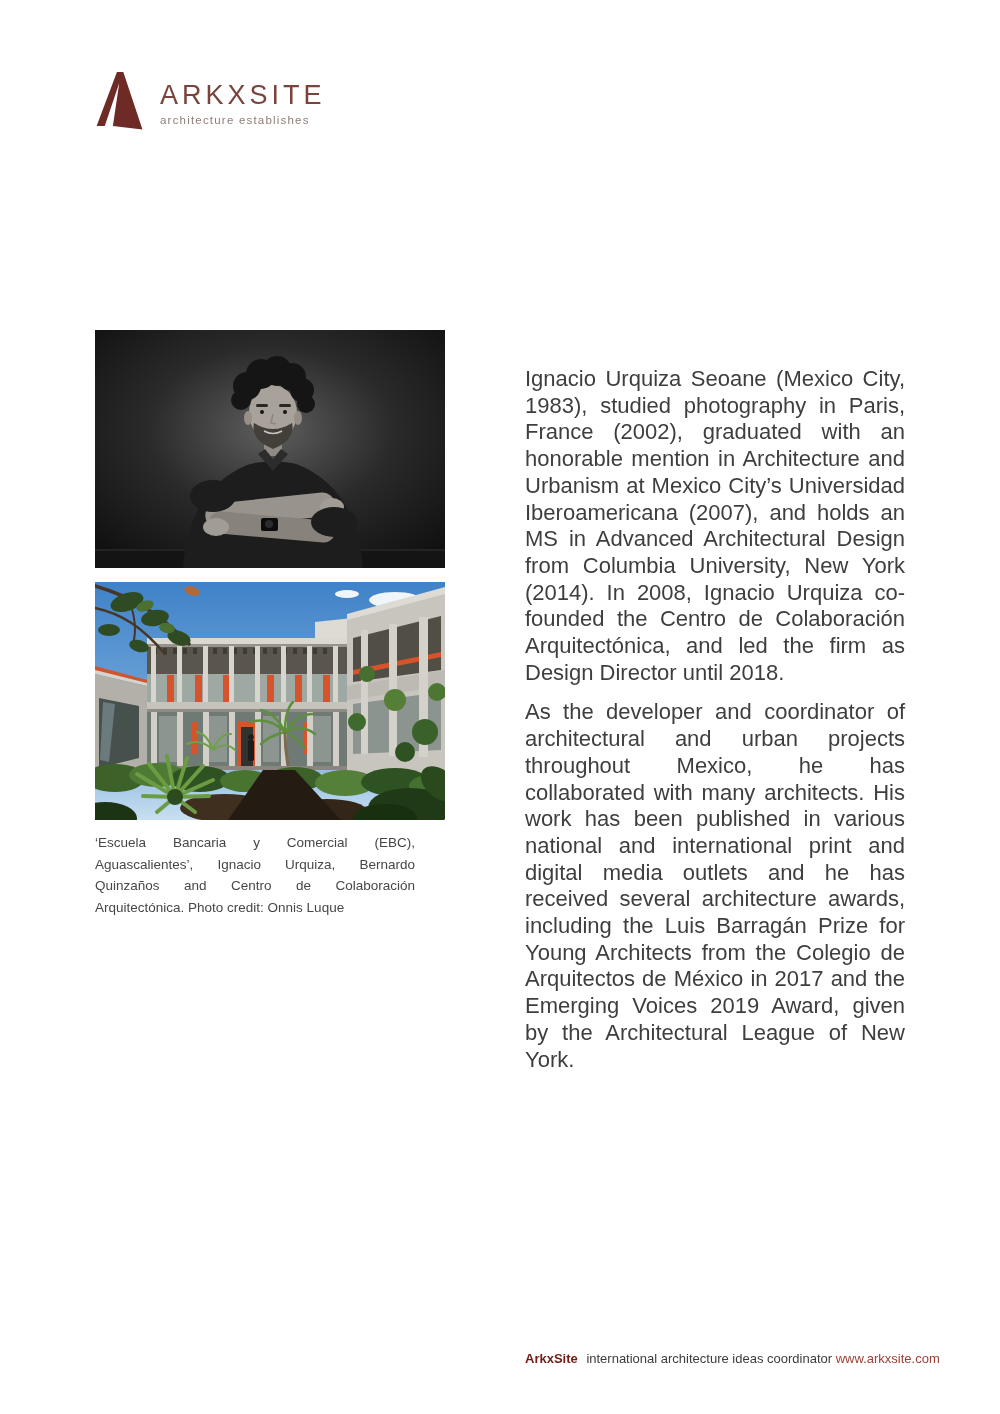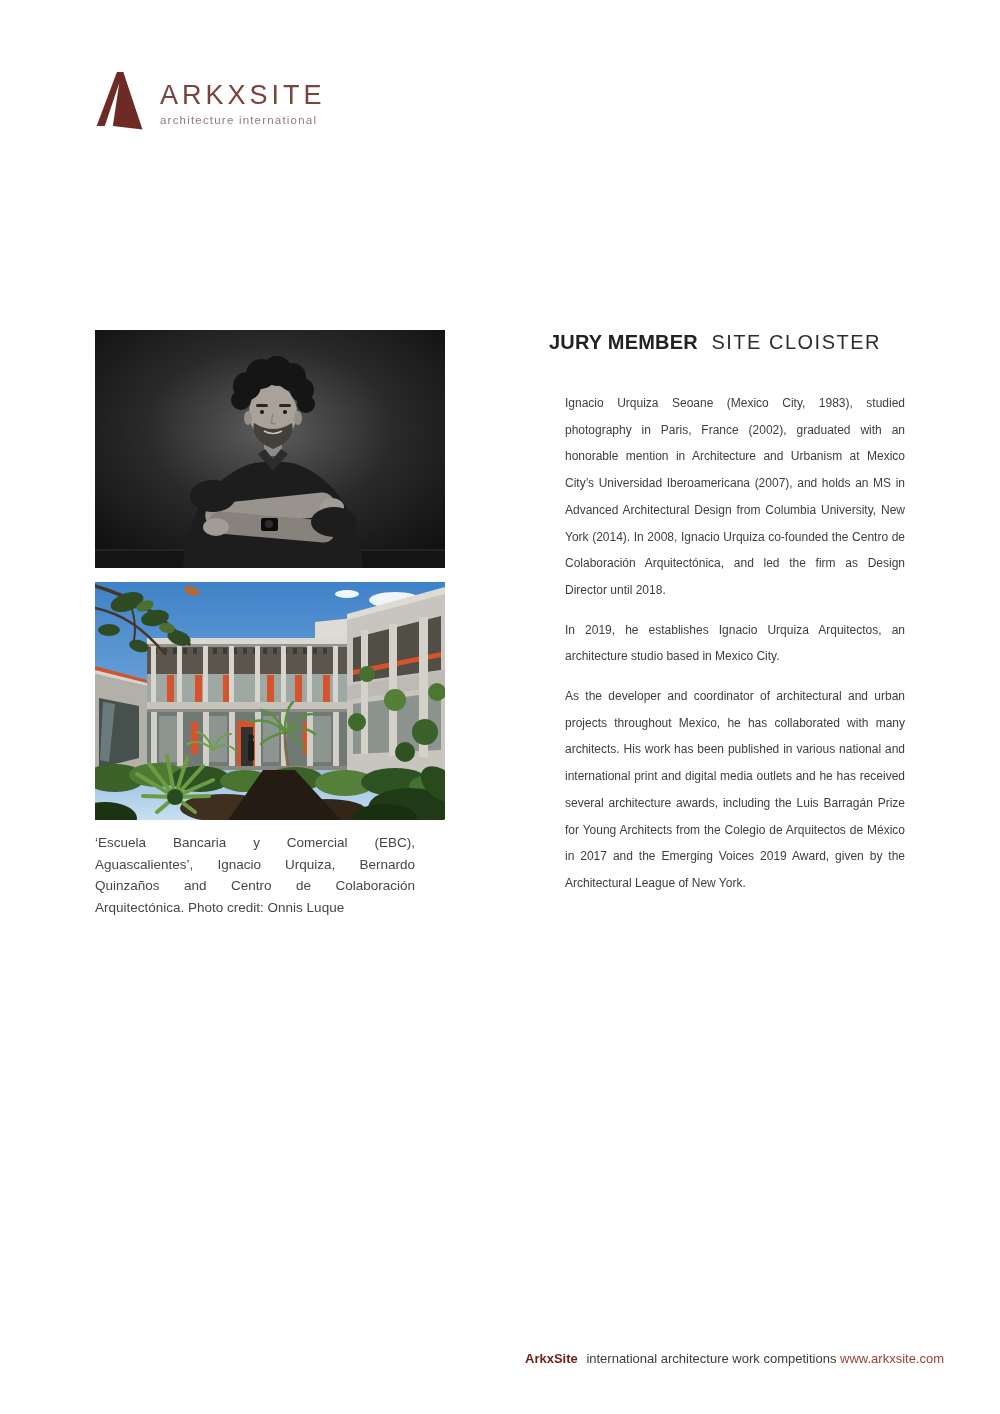--- a/index.html
+++ b/index.html
@@ -75,25 +75,24 @@
     text-align: center;
     font-size: 17.5px;
     line-height: 22px;
     font-weight: 400;
     white-space: nowrap;
   }
   .name-line .studio { color: var(--accent, #6f1d18); font-weight: 700; }
   .name-line .country { color: #333333; margin-left: 9px; }
   .bio {
     margin-top: 36px;
-    font-size: 12px;
+    font-size: 22px;
     line-height: 26.7px;
     color: #3e3e3e;
     text-align: justify;
-    margin-left: 40px;
   }
   .bio p { margin: 0; }
   .bio p + p { margin-top: 13px; }
 
   
   .footer {
     position: absolute;
     left: 525px;
     top: 1351px;
     width: 380px;
@@ -110,21 +109,21 @@
 <body>
 
 <div class="page">
 
   <header class="logo">
     <svg class="logo-mark" viewBox="0 0 100 110" aria-hidden="true">
       <path d="M8,98 L43,5 L54,5 L87,104 L36,98 L47,24 L22,98 Z" fill="var(--logo-mark, #6e2b26)"></path>
     </svg>
     <div class="logo-text">
       <div class="brand">ARKXSITE</div>
-      <div class="tagline">architecture international</div>
+      <div class="tagline">architecture establishes</div>
     </div>
   </header>
 
   <section class="left-col">
 
     <svg class="photo photo-portrait" viewBox="0 0 350 238" role="img" aria-label="Black and white portrait of Ignacio Urquiza with arms crossed">
       <defs>
         <radialGradient id="pg" cx="0.5" cy="0.42" r="0.78">
           <stop offset="0" stop-color="#5e5e5e"></stop>
           <stop offset="0.45" stop-color="#2a2a2a"></stop>
@@ -358,30 +357,25 @@
         <ellipse cx="50" cy="24" rx="9" ry="5" transform="rotate(-20 50 24)"></ellipse>
         <ellipse cx="72" cy="46" rx="8" ry="5" transform="rotate(10 72 46)"></ellipse>
       </g>
       <ellipse cx="97" cy="9" rx="8" ry="4.5" fill="#b06a3a" transform="rotate(18 97 9)"></ellipse>
     </svg>
 
     <p class="caption">‘Escuela Bancaria y Comercial (EBC), Aguascalientes’, Ignacio Urquiza, Bernardo Quinzaños and Centro de Colaboración Arquitectónica. Photo credit: Onnis Luque</p>
   </section>
 
   <section class="right-col">
-    <h1 class="heading">
-      <span class="h-bold">JURY MEMBER</span>
-      <span class="h-light">SITE CLOISTER</span>
-    </h1>
     <div class="bio">
       <p>Ignacio Urquiza Seoane (Mexico City, 1983), studied photography in Paris, France (2002), graduated with an honorable mention in Architecture and Urbanism at Mexico City’s Universidad Iberoamericana (2007), and holds an MS in Advanced Architectural Design from Columbia University, New York (2014).  In 2008, Ignacio Urquiza co-founded the Centro de Colaboración Arquitectónica, and led the firm as Design Director until 2018.</p>
-      <p>In 2019, he establishes Ignacio Urquiza Arquitectos, an architecture studio based in Mexico City.</p>
       <p>As the developer and coordinator of architectural and urban projects throughout Mexico, he has collaborated with many architects.  His work has been published in various national and international print and digital media outlets and he has received several architecture awards, including the Luis Barragán Prize for Young Architects from the Colegio de Arquitectos de México in 2017 and the Emerging Voices 2019 Award, given by the Architectural League of New York.</p>
     </div>
   </section>
 
   <footer class="footer">
     <span class="f-brand">ArkxSite</span>
-    <span class="f-desc">international architecture work competitions</span>
+    <span class="f-desc">international architecture ideas coordinator</span>
     <a class="f-url">www.arkxsite.com</a>
   </footer>
 
 </div>
 
 </body></html>

